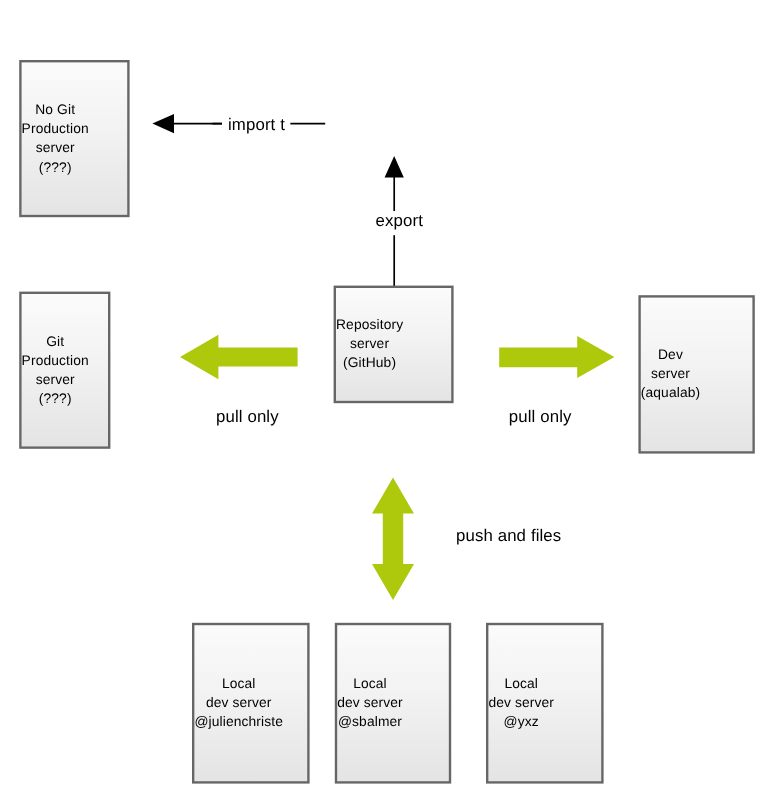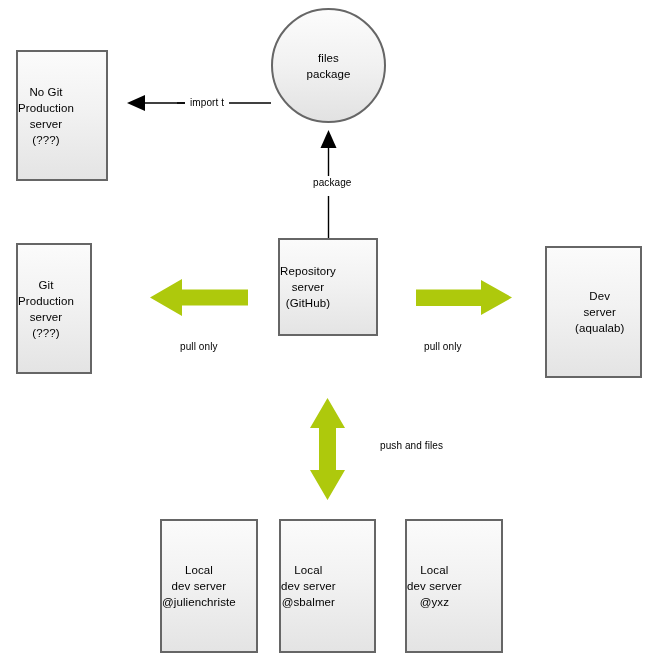--- a/index.html
+++ b/index.html
@@ -41,21 +41,21 @@
   .node-label {
     font-size: 11.5px;
     line-height: 16px;
     color: #000000;
     white-space: pre-line;
     letter-spacing: 0.1px;
   }
   
   .edge-label {
     position: absolute;
-    font-size: 10px;
+    font-size: 14px;
     line-height: 14px;
     color: #000000;
     white-space: nowrap;
     letter-spacing: 0.1px;
   }
   
   #overlay {
     position: absolute;
     left: 0;
     top: 0;
@@ -96,39 +96,35 @@
     </g>
   </svg>
 
   <div class="node-box" style="left:16px; top:50px; width:92px; height:131px;">
     <span class="node-label">No Git
 Production
 server
 (???)</span>
   </div>
 
-  <div class="node-circle" style="left:271px; top:8px; width:115px; height:115px;">
-    <span class="node-label">files
-package</span>
-  </div>
 
   <div class="node-box" style="left:16px; top:243px; width:76px; height:131px;">
     <span class="node-label">Git
 Production
 server
 (???)</span>
   </div>
 
   <div class="node-box" style="left:278px; top:238px; width:100px; height:98px;">
     <span class="node-label">Repository
 server
 (GitHub)</span>
   </div>
 
-  <div class="node-box" style="left:545px; top:246px; width:97px; height:132px;padding-left:28px;">
+  <div class="node-box" style="left:532px; top:246px; width:97px; height:132px;">
     <span class="node-label">Dev
 server
 (aqualab)</span>
   </div>
 
   <div class="node-box" style="left:160px; top:519px; width:98px; height:134px;">
     <span class="node-label">Local
 dev server
 @julienchriste</span>
   </div>
@@ -140,21 +136,21 @@
   </div>
 
   <div class="node-box" style="left:405px; top:519px; width:98px; height:134px;">
     <span class="node-label">Local
 dev server
 @yxz</span>
   </div>
 
   <span class="edge-label" style="left:185px; top:96px; background:#ffffff; padding:0 5px;">import t</span>
 
-  <span class="edge-label" style="left:309px; top:176px; background:#ffffff; padding:0 4px;">package</span>
+  <span class="edge-label" style="left:309px; top:176px; background:#ffffff; padding:0 4px;">export</span>
 
   <span class="edge-label" style="left:180px; top:340px;">pull only</span>
 
   <span class="edge-label" style="left:424px; top:340px;">pull only</span>
 
   <span class="edge-label" style="left:380px; top:439px;">push and files</span>
 
 </div>
 
 </body></html>

